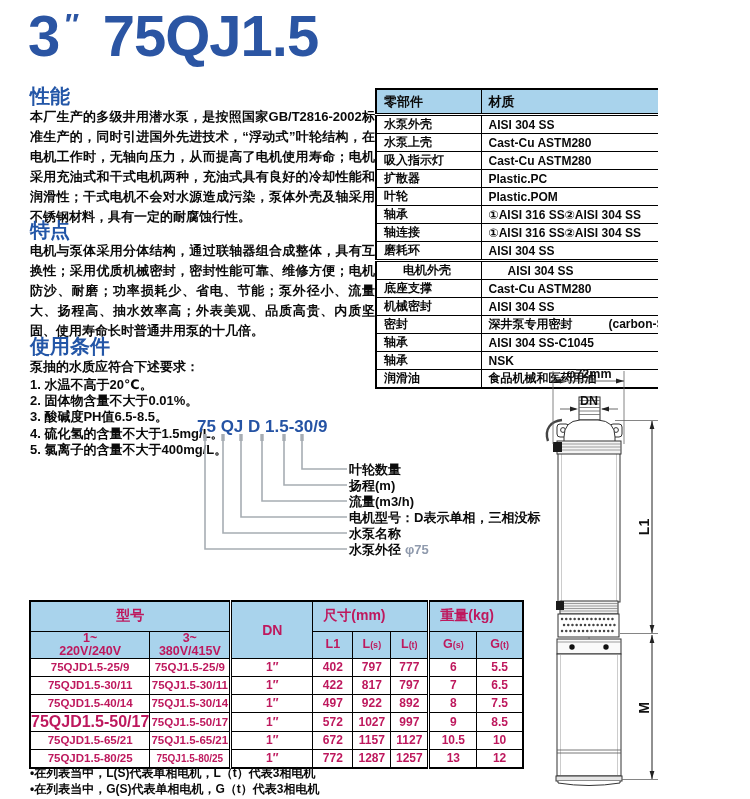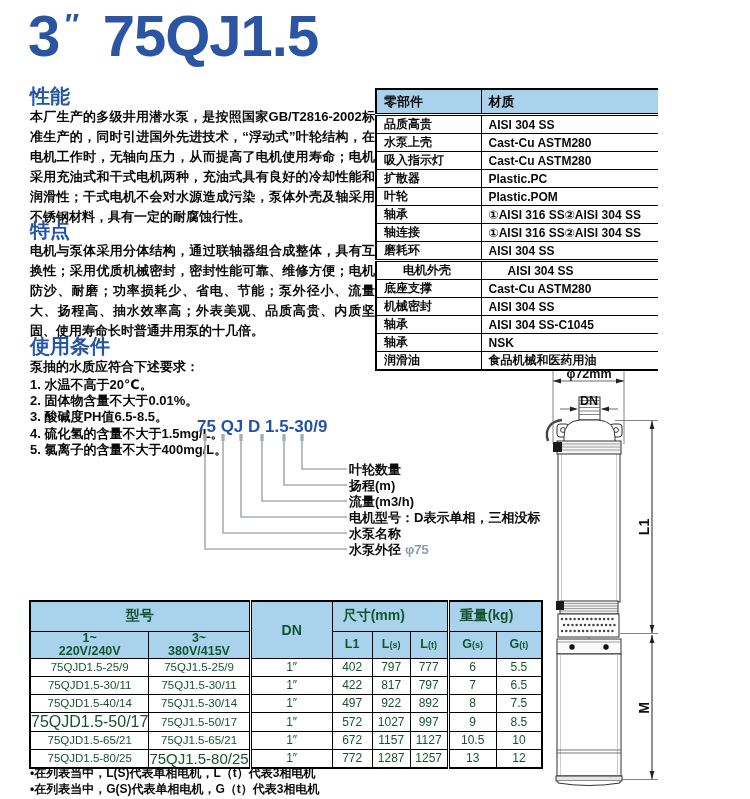--- a/index.html
+++ b/index.html
@@ -27,27 +27,27 @@
   .materials th{background:#a9d3ec;height:23px;font-size:13px;border-bottom:3px double #000;}
   .materials tr.group-start td{border-top:3px double #000;padding-left:26px;}
   
   .model-code{position:absolute;left:197px;top:417px;font-size:17px;font-weight:bold;
               color:#2553a4;white-space:nowrap;}
   .code-svg{position:absolute;left:195px;top:432px;}
   .code-label{position:absolute;left:349px;font-size:13px;font-weight:bold;height:16px;white-space:nowrap;}
   .code-label .phi{color:#8f9aad;margin-left:4px;}
   
   .spec{position:absolute;left:29px;top:600px;border-collapse:collapse;table-layout:fixed;
-        font-size:12px;text-align:center;border:2px solid #000;color:#14532d;padding-left:16px;}
+        font-size:12px;text-align:center;border:2px solid #000;color:#be185d;padding-left:16px;}
   .spec th,.spec td{border:1px solid #000;overflow:hidden;white-space:nowrap;padding:0;}
   .spec thead th{background:#a9d3ec;}
   .spec .gh{font-size:14px;font-weight:bold;}
   .spec .gh-left{text-align:left;padding-left:10px;}
   .spec .sub{font-size:12.5px;font-weight:bold;line-height:13px;}
-  .spec td{height:17px;font-weight:normal;}
+  .spec td{height:17px;font-weight:bold;}
   .spec .r1{height:30px;}
   .spec .r2{height:26px;}
   .sub-paren{font-size:9px;}
   .dbl{border-left:3px double #000 !important;}
   
   .footnote{position:absolute;left:30px;font-size:12px;font-weight:bold;white-space:nowrap;}
   
   .pump-svg{position:absolute;left:533px;top:360px;}
   .dimtext{font-size:12.5px;font-weight:bold;fill:#111;
            font-family:"Liberation Sans","DejaVu Sans",sans-serif;}
@@ -85,21 +85,21 @@
         <col style="width:266px">
       </colgroup>
     <thead>
       <tr>
         <th>零部件</th>
         <th>材质</th>
       </tr>
     </thead>
     <tbody id="materials-tbody">
         <tr>
-          <td>品质高贵</td>
+          <td>水泵外壳</td>
           <td>AISI 304 SS</td>
         </tr>
         <tr>
           <td>水泵上壳</td>
           <td>Cast-Cu ASTM280</td>
         </tr>
         <tr>
           <td>吸入指示灯</td>
           <td>Cast-Cu ASTM280</td>
         </tr>
@@ -127,20 +127,24 @@
           <td>电机外壳</td>
           <td>AISI 304 SS</td>
         </tr>
         <tr>
           <td>底座支撑</td>
           <td>Cast-Cu ASTM280</td>
         </tr>
         <tr>
           <td>机械密封</td>
           <td>AISI 304 SS</td>
+        </tr>
+        <tr>
+          <td>密封</td>
+          <td>深井泵专用密封　　　(carbon-SIC/TC)</td>
         </tr>
         <tr>
           <td>轴承</td>
           <td>AISI 304 SS-C1045</td>
         </tr>
         <tr>
           <td>轴承</td>
           <td>NSK</td>
         </tr>
         <tr>
@@ -266,21 +270,21 @@
           <td style="font-size: 11.5px;">75QJ1.5-65/21</td>
           <td class="dbl">1″</td>
           <td>672</td>
           <td>1157</td>
           <td>1127</td>
           <td class="dbl">10.5</td>
           <td>10</td>
         </tr>
         <tr>
           <td style="font-size: 11.5px;">75QJD1.5-80/25</td>
-          <td style="font-size: 15px;">75QJ1.5-80/25</td>
+          <td style="font-size: 10px;">75QJ1.5-80/25</td>
           <td class="dbl">1″</td>
           <td>772</td>
           <td>1287</td>
           <td>1257</td>
           <td class="dbl">13</td>
           <td>12</td>
         </tr>
       </tbody>
   </table>
 

